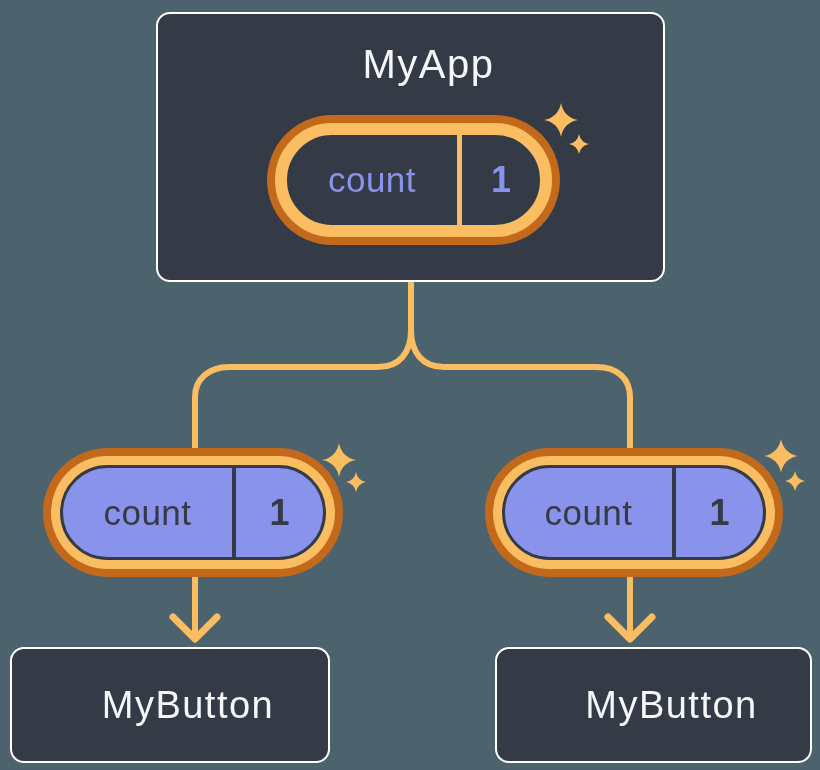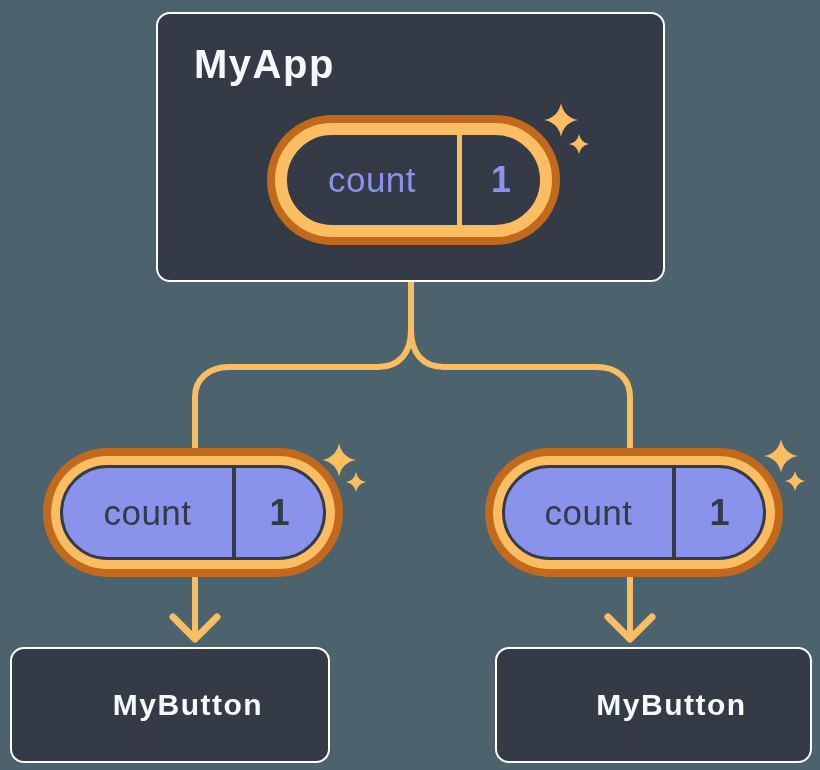--- a/index.html
+++ b/index.html
@@ -28,28 +28,28 @@
   .lines .chev{stroke-width:7;stroke-linecap:round;stroke-linejoin:round}
   .sparkles path{fill:var(--orange)}
 
   .node{
     position:absolute;z-index:1;
     background:var(--node-bg);
     border:2.5px solid var(--node-border);
     border-radius:14px;
   }
   .node-title{
-    color:var(--text-light);font-weight:700;letter-spacing:1.5px;margin-left:36px;
+    color:var(--text-light);font-weight:400;text-align:center;letter-spacing:1.5px;margin-left:36px;
   }
   #myapp{left:156px;top:12px;width:509px;height:270px}
   #myapp .node-title{position:absolute;top:28px;left:0;right:0;font-size:40px}
   .btn{display:flex;align-items:center;justify-content:center}
   #btn-left{left:10px;top:647px;width:320px;height:116px}
   #btn-right{left:495px;top:647px;width:317px;height:116px}
-  .btn .node-title{font-size:30px}
+  .btn .node-title{font-size:38px}
 
   .cell{display:flex;align-items:center;justify-content:center}
 
   
   .state-pill{
     position:absolute;left:117px;top:109px;width:277px;height:114px;
     background:var(--node-bg);
     border:12px solid var(--orange);
     border-radius:999px;
     box-shadow:0 0 0 8px var(--orange-dark);

